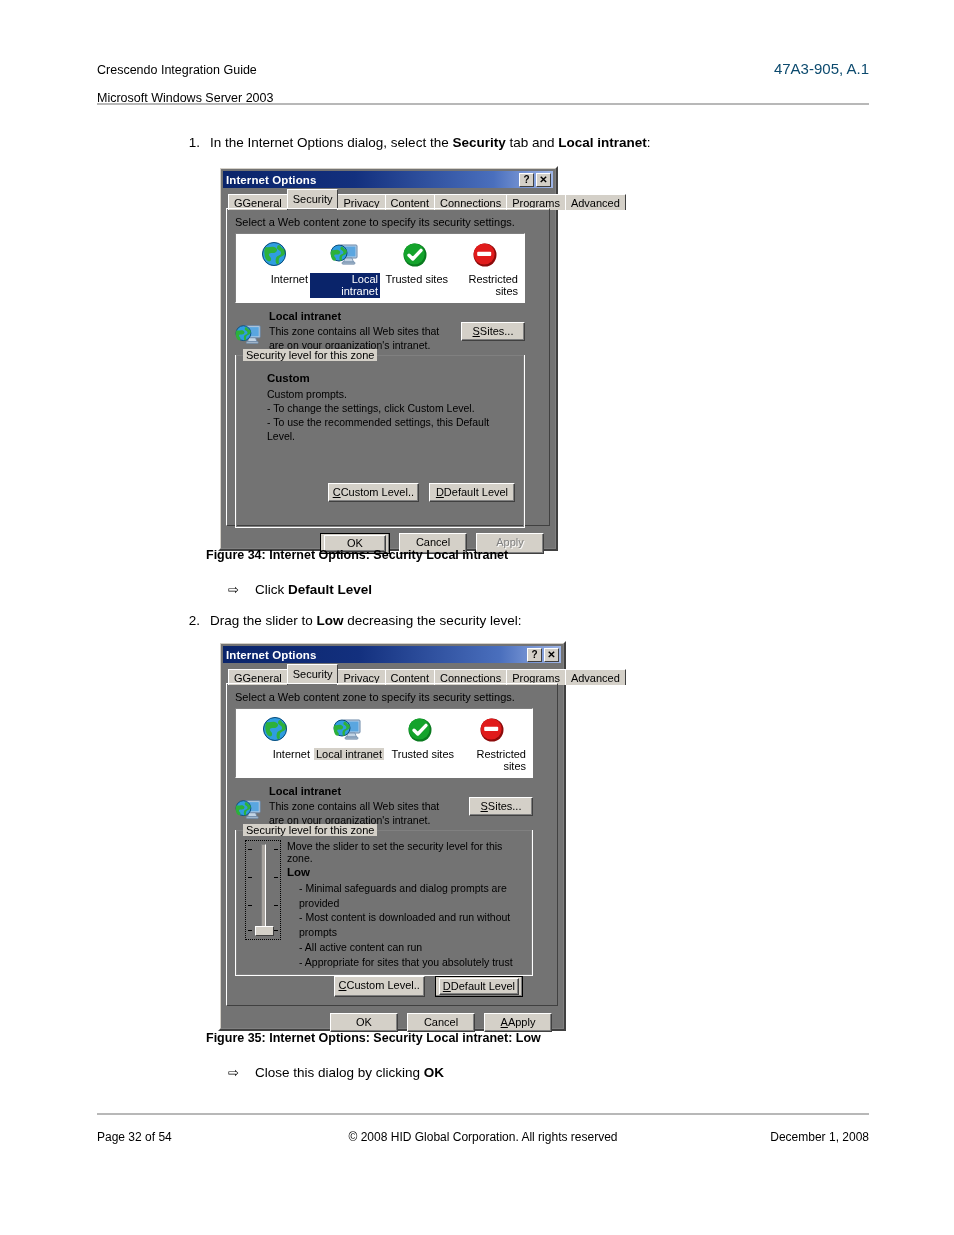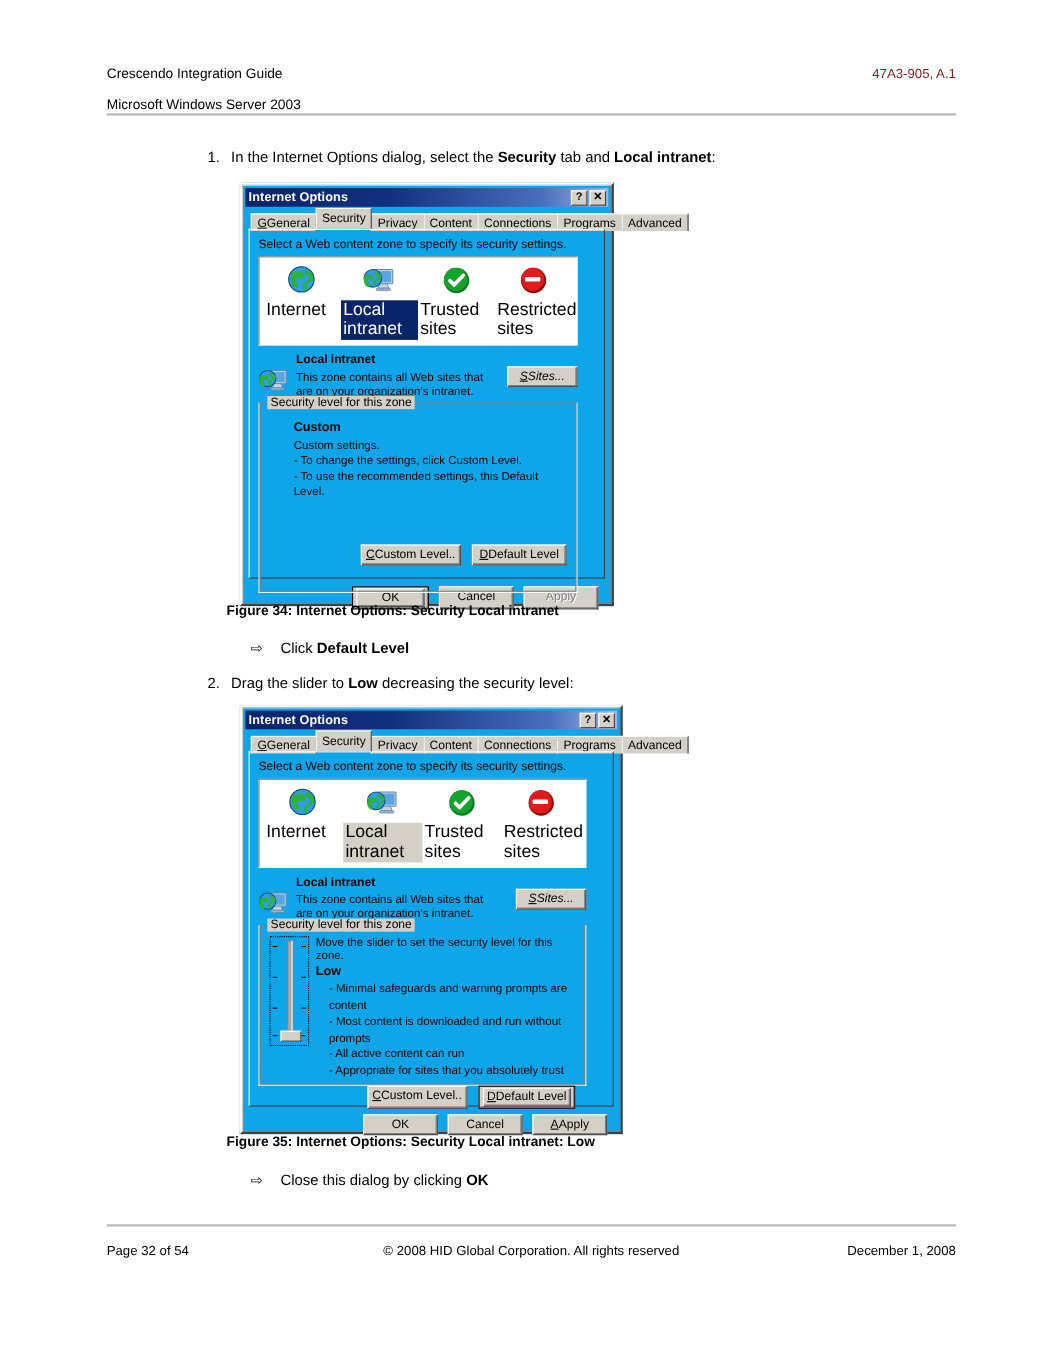--- a/index.html
+++ b/index.html
@@ -12,21 +12,21 @@
     position: relative;
     overflow: hidden;
   }
 
   
   .page { position:relative; width:954px; height:1235px; }
 
   .doc-header { position:absolute; left:97px; top:60px; width:772px; }
   .hdr-row { display:flex; justify-content:space-between; align-items:baseline; }
   .hdr-left { font-size:12.5px; color:#000; }
-  .hdr-right { font-size:12px; color:#7f1d1d;margin-left:44px; }
+  .hdr-right { font-size:15px; color:#0c4a6e;margin-left:44px; }
   .hdr-row2 { margin-top:14px; font-size:12.5px; }
 
   .rule { position:absolute; left:97px; width:772px; height:2px; background:#b8b8b8; }
   .rule-top { top:103px; }
   .rule-bottom { top:1113px; }
 
   .doc-footer { position:absolute; left:97px; top:1130px; width:772px;
                 display:flex; justify-content:space-between; font-size:12px; }
   .foot-center { position:absolute; left:0; width:772px; text-align:center; font-size:12px; }
 
@@ -38,21 +38,21 @@
 
   .arrow-step { position:absolute; font-size:13.5px; }
   .arrow-step .ar { position:absolute; left:0; font-size:13px; }
   .arrow-step .txt { margin-left:27px; display:block; }
 
   .fig-cap { position:absolute; font-size:12.5px; font-weight:bold; }
 
   
   .dlg {
     position:absolute;
-    background:#0ea5e9;
+    background:#737373;
     border-top:2px solid #ffffff;
     border-left:2px solid #ffffff;
     border-right:2px solid #404040;
     border-bottom:2px solid #404040;
     font-family: "Liberation Sans", sans-serif;
     font-size:11px;
     color:#000;
   }
   .dlg-inner { border-top:1px solid #d4d0c8; border-left:1px solid #d4d0c8;
                border-right:1px solid #808080; border-bottom:1px solid #808080;
@@ -91,32 +91,32 @@
   .hint { font-size:11px; margin-bottom:5px; }
 
   
   .zonebox {
     background:#fff;
     border-top:1px solid #808080; border-left:1px solid #808080;
     border-right:1px solid #fff; border-bottom:1px solid #fff;
     padding:6px 4px 4px 4px;
     display:flex;
   }
-  .zone { width:25%; text-align:left; font-size:16px; line-height:1.12; }
+  .zone { width:25%; text-align:right; font-size:11px; line-height:1.12; }
   .zone .ic { height:30px; display:flex; align-items:center; justify-content:center; margin-bottom:3px; }
   .zone .lb { display:inline-block; padding:0 2px; }
   .zone.sel-focus .lb { background:#0a246a; color:#fff; }
   .zone.sel-blur .lb { background:#d4d0c8; color:#000; }
 
   
   .zonedesc { display:flex; margin-top:7px; align-items:flex-start; }
   .zonedesc .zd-ic { width:34px; padding-top:12px; }
   .zonedesc .zd-tx { flex:1; font-size:10.5px; line-height:1.25; }
   .zonedesc .zd-tx .zt { font-weight:bold; font-size:11px; margin-bottom:2px; }
-  .zonedesc .zd-btn { padding-top:12px;font-style:italic; }
+  .zonedesc .zd-btn { padding-top:12px; }
 
   .btn {
     background:#d4d0c8; font-size:11px; padding:2px 4px; text-align:center;
     border-top:1px solid #fff; border-left:1px solid #fff;
     border-right:1px solid #404040; border-bottom:1px solid #404040;
     box-shadow: inset -1px -1px 0 #808080, inset 1px 1px 0 #d4d0c8;
     min-width:56px; line-height:13px; color:#000;
   }
   .btn.disabled { color:#808080; text-shadow:1px 1px 0 #fff; }
   .btn.defbtn { border:1px solid #000; padding:1px 3px; }
@@ -279,21 +279,21 @@
           <div class="zd-btn">
             <div class="btn" style="min-width:64px;"><u>S</u><span style="margin-left:-6px;padding-left:6px;">Sites...</span></div>
           </div>
         </div>
 
         <div class="group">
           <div class="glabel">Security level for this zone</div>
           <div class="gbox" style="height:172px;">
             <div class="cust-title">Custom</div>
             <div class="cust-lines">
-              <div>Custom settings.</div>
+              <div>Custom prompts.</div>
               <div>- To change the settings, click Custom Level.</div>
               <div>- To use the recommended settings, this Default Level.</div>
             </div>
             <div class="lvl-btns" style="margin-top:40px;">
               <div class="btn" style="min-width:86px;"><u>C</u><span style="margin-left:-6.5px;padding-left:6.5px;">Custom Level..</span></div>
               <div class="btn" style="min-width:86px;"><u>D</u><span style="margin-left:-7.5px;padding-left:7.5px;">Default Level</span></div>
             </div>
           </div>
         </div>
       </div>
@@ -433,21 +433,21 @@
                   <div class="tick l" style="top:60px;"></div>
                     <div class="tick r" style="top:60px;"></div>
                   <div class="tick l" style="bottom:4px;"></div>
                     <div class="tick r" style="bottom:4px;"></div>
                 </div>
               </div>
               <div class="lvl-text">
                 <div class="lvl-hdr">Move the slider to set the security level for this zone.</div>
                 <div class="lvl-name">Low</div>
                 <div class="lvl-bullets">
-                  <div>- Minimal safeguards and warning prompts are content</div>
+                  <div>- Minimal safeguards and dialog prompts are provided</div>
                   <div>- Most content is downloaded and run without prompts</div>
                   <div>- All active content can run</div>
                   <div>- Appropriate for sites that you absolutely trust</div>
                 </div>
               </div>
             </div>
             <div class="lvl-btns" style="margin-top:6px;">
               <div class="btn" style="min-width:86px;"><u>C</u><span style="margin-left:-6.5px;padding-left:6.5px;">Custom Level..</span></div>
               <div class="btn defbtn">
                   <span class="inner" style="display:block;min-width:80px;"><u>D</u><span style="margin-left:-7.5px;padding-left:7.5px;">Default Level</span></span>

